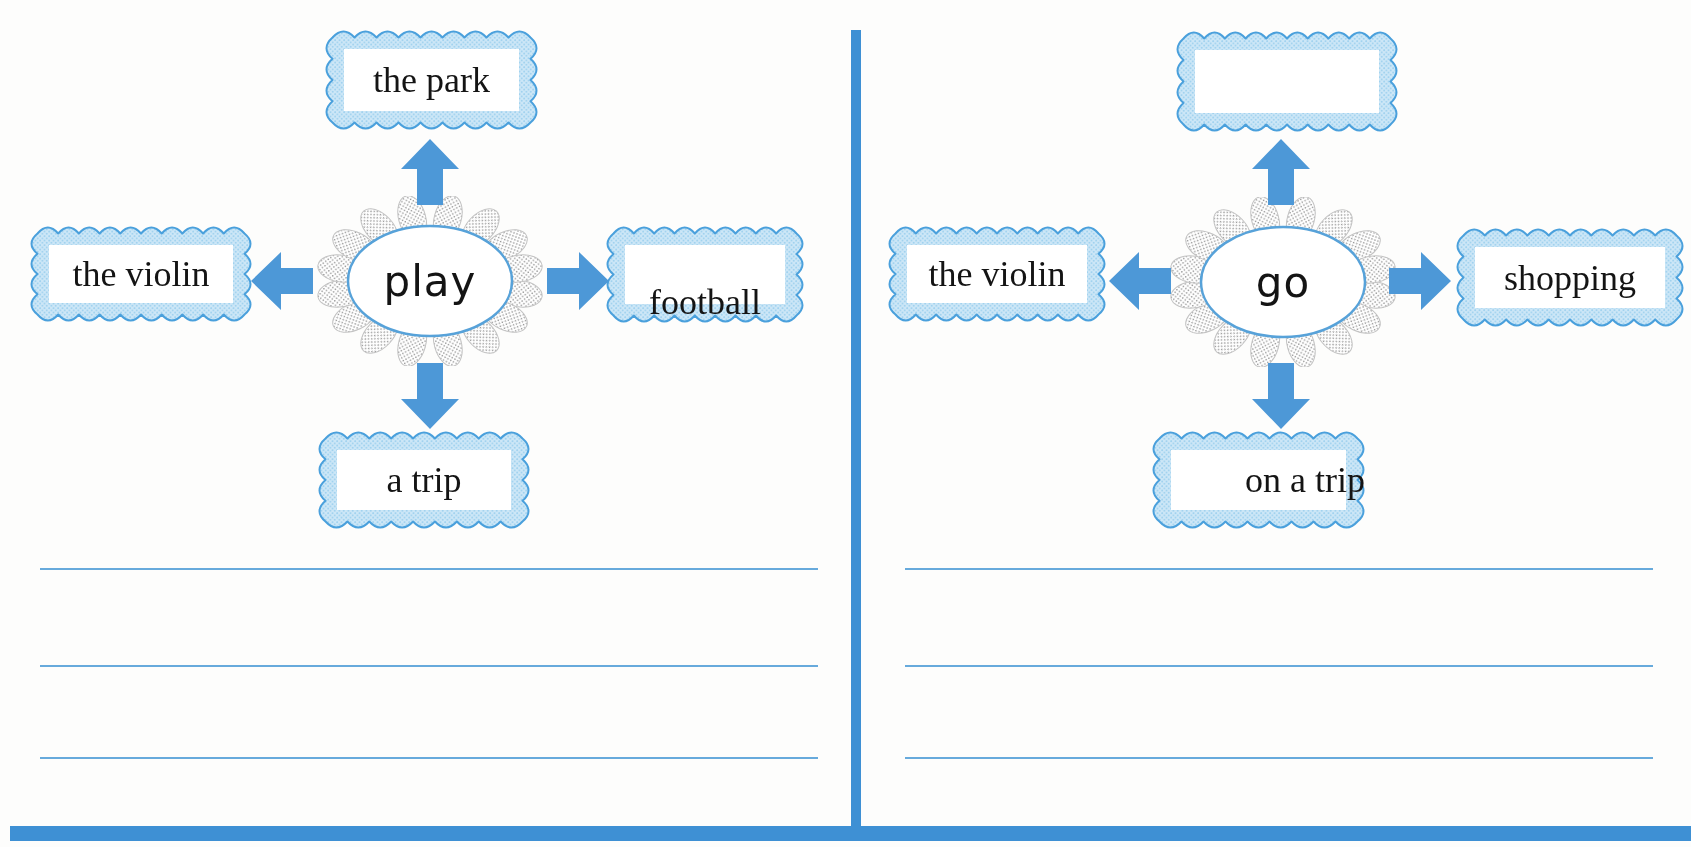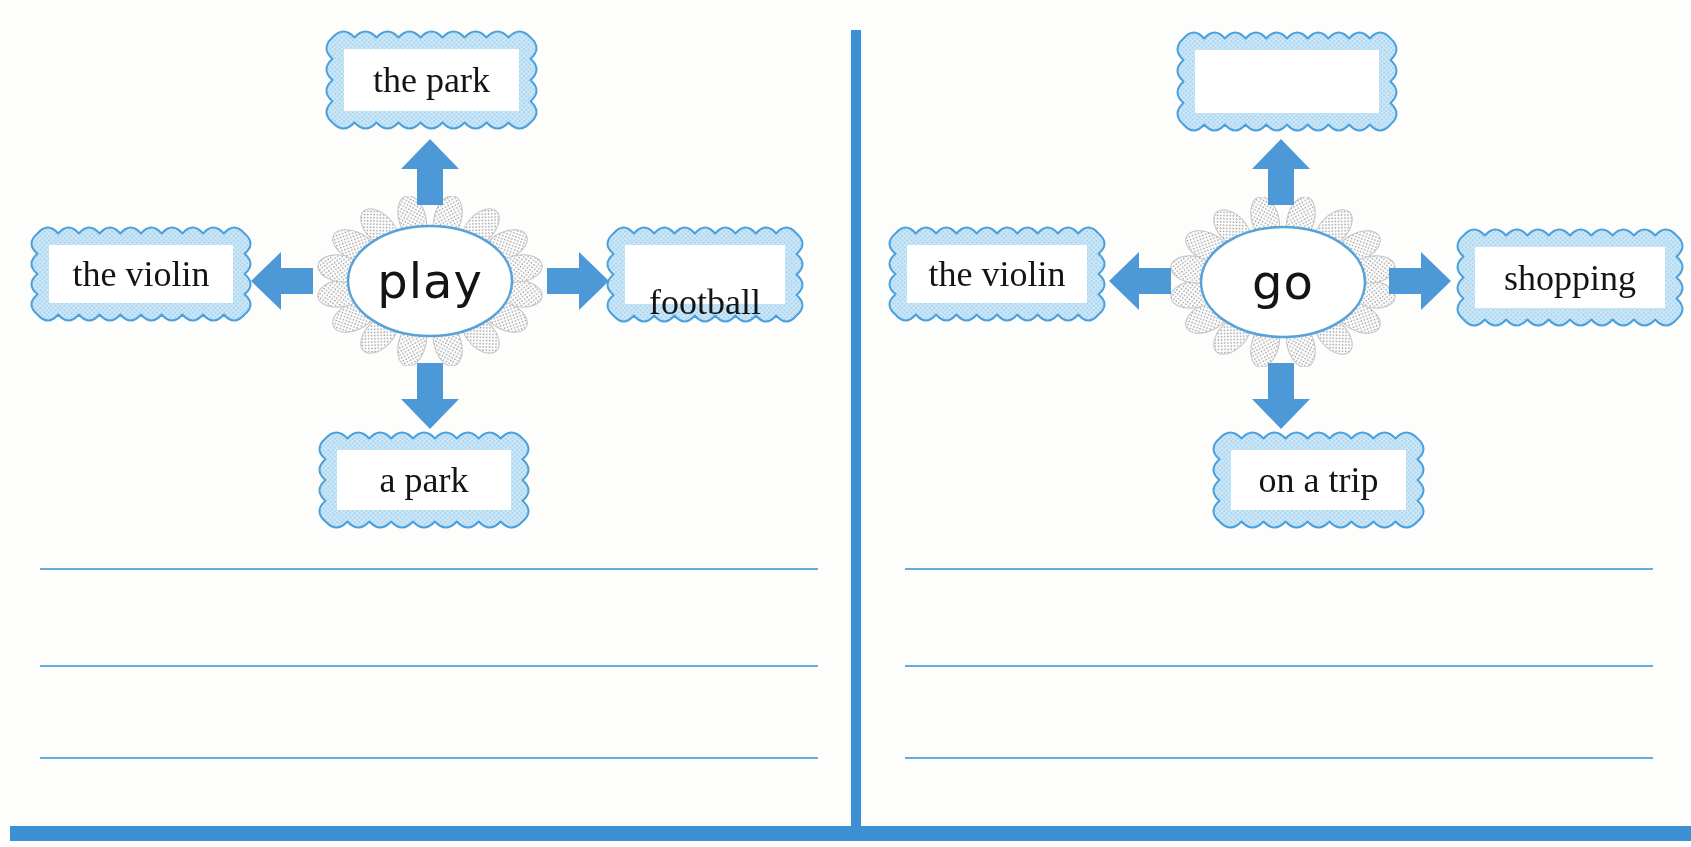--- a/index.html
+++ b/index.html
@@ -25,21 +25,21 @@
     font-family:"Liberation Serif", serif;
     font-size:36px; color:var(--c-text,#141414); white-space:nowrap;
   }
   .flower {
     position:absolute; display:flex; align-items:center; justify-content:center;
   }
   .flower svg { position:absolute; left:0; top:0; }
   .center-word {
     position:relative; z-index:2;
     font-family:"DejaVu Sans", sans-serif;
-    font-size:48px; color:#141414; letter-spacing:1px; white-space:nowrap;
+    font-size:42px; color:#141414; letter-spacing:1px; white-space:nowrap;
   }
   .arrow { position:absolute; }
   .arrow svg { display:block; }
   .rule-line {
     position:absolute; height:2px;
     background:var(--c-rule,#4c9bd6); opacity:.85;
   }
 </style>
 </head>
 <body>
@@ -68,21 +68,21 @@
         <rect x="19" y="19" width="160" height="59" fill="#ffffff"></rect>
       </svg>
     <span class="box-label">football</span>
   </div>
 
   <div class="label-box" style="left:318px; top:431px; width:212px; height:98px;">
       <svg width="212" height="98" viewBox="0 0 212 98">
         <path d="M 7.5 7.5 q 10.944444444444445 -12 21.88888888888889 0 q 10.944444444444445 -12 21.88888888888889 0 q 10.944444444444445 -12 21.88888888888889 0 q 10.944444444444445 -12 21.88888888888889 0 q 10.944444444444445 -12 21.88888888888889 0 q 10.944444444444445 -12 21.88888888888889 0 q 10.944444444444445 -12 21.88888888888889 0 q 10.944444444444445 -12 21.88888888888889 0 q 10.944444444444445 -12 21.88888888888889 0 q 12 10.375 0 20.75 q 12 10.375 0 20.75 q 12 10.375 0 20.75 q 12 10.375 0 20.75 q -10.944444444444445 12 -21.88888888888889 0 q -10.944444444444445 12 -21.88888888888889 0 q -10.944444444444445 12 -21.88888888888889 0 q -10.944444444444445 12 -21.88888888888889 0 q -10.944444444444445 12 -21.88888888888889 0 q -10.944444444444445 12 -21.88888888888889 0 q -10.944444444444445 12 -21.88888888888889 0 q -10.944444444444445 12 -21.88888888888889 0 q -10.944444444444445 12 -21.88888888888889 0 q -12 -10.375 0 -20.75 q -12 -10.375 0 -20.75 q -12 -10.375 0 -20.75 q -12 -10.375 0 -20.75 Z" fill="url(#dotsBlue)" stroke="#4aa0dc" stroke-width="2" stroke-linejoin="round"></path>
         <rect x="19" y="19" width="174" height="60" fill="#ffffff"></rect>
       </svg>
-    <span class="box-label">a park</span>
+    <span class="box-label">a trip</span>
   </div>
 
   <div class="flower" style="left:315px; top:196px; width:230px; height:170px;">
       <svg width="230" height="170" viewBox="0 0 230 170">
         <ellipse cx="204.3" cy="97.5" rx="23" ry="13.5" transform="rotate(8.0 204.3 97.5)" fill="url(#dotsGray)" stroke="#c3c3c3" stroke-width="1"></ellipse>
         <ellipse cx="190.7" cy="120.6" rx="23" ry="13.5" transform="rotate(25.2 190.7 120.6)" fill="url(#dotsGray)" stroke="#c3c3c3" stroke-width="1"></ellipse>
         <ellipse cx="165.6" cy="138.2" rx="23" ry="13.5" transform="rotate(46.5 165.6 138.2)" fill="url(#dotsGray)" stroke="#c3c3c3" stroke-width="1"></ellipse>
         <ellipse cx="132.8" cy="147.8" rx="23" ry="13.5" transform="rotate(74.2 132.8 147.8)" fill="url(#dotsGray)" stroke="#c3c3c3" stroke-width="1"></ellipse>
         <ellipse cx="97.2" cy="147.8" rx="23" ry="13.5" transform="rotate(105.8 97.2 147.8)" fill="url(#dotsGray)" stroke="#c3c3c3" stroke-width="1"></ellipse>
         <ellipse cx="64.4" cy="138.2" rx="23" ry="13.5" transform="rotate(133.5 64.4 138.2)" fill="url(#dotsGray)" stroke="#c3c3c3" stroke-width="1"></ellipse>
@@ -142,21 +142,21 @@
   </div>
 
   <div class="label-box" style="left:1456px; top:228px; width:228px; height:99px;text-align:center;">
       <svg width="228" height="99" viewBox="0 0 228 99">
         <path d="M 7.5 7.5 q 10.65 -12 21.3 0 q 10.65 -12 21.3 0 q 10.65 -12 21.3 0 q 10.65 -12 21.3 0 q 10.65 -12 21.3 0 q 10.65 -12 21.3 0 q 10.65 -12 21.3 0 q 10.65 -12 21.3 0 q 10.65 -12 21.3 0 q 10.65 -12 21.3 0 q 12 10.5 0 21 q 12 10.5 0 21 q 12 10.5 0 21 q 12 10.5 0 21 q -10.65 12 -21.3 0 q -10.65 12 -21.3 0 q -10.65 12 -21.3 0 q -10.65 12 -21.3 0 q -10.65 12 -21.3 0 q -10.65 12 -21.3 0 q -10.65 12 -21.3 0 q -10.65 12 -21.3 0 q -10.65 12 -21.3 0 q -10.65 12 -21.3 0 q -12 -10.5 0 -21 q -12 -10.5 0 -21 q -12 -10.5 0 -21 q -12 -10.5 0 -21 Z" fill="url(#dotsBlue)" stroke="#4aa0dc" stroke-width="2" stroke-linejoin="round"></path>
         <rect x="19" y="19" width="190" height="61" fill="#ffffff"></rect>
       </svg>
     <span class="box-label">shopping</span>
   </div>
 
-  <div class="label-box" style="left:1212px; top:431px; width:213px; height:98px;">
+  <div class="label-box" style="left:1152px; top:431px; width:213px; height:98px;justify-content:flex-end;">
       <svg width="213" height="98" viewBox="0 0 213 98">
         <path d="M 7.5 7.5 q 11 -12 22 0 q 11 -12 22 0 q 11 -12 22 0 q 11 -12 22 0 q 11 -12 22 0 q 11 -12 22 0 q 11 -12 22 0 q 11 -12 22 0 q 11 -12 22 0 q 12 10.375 0 20.75 q 12 10.375 0 20.75 q 12 10.375 0 20.75 q 12 10.375 0 20.75 q -11 12 -22 0 q -11 12 -22 0 q -11 12 -22 0 q -11 12 -22 0 q -11 12 -22 0 q -11 12 -22 0 q -11 12 -22 0 q -11 12 -22 0 q -11 12 -22 0 q -12 -10.375 0 -20.75 q -12 -10.375 0 -20.75 q -12 -10.375 0 -20.75 q -12 -10.375 0 -20.75 Z" fill="url(#dotsBlue)" stroke="#4aa0dc" stroke-width="2" stroke-linejoin="round"></path>
         <rect x="19" y="19" width="175" height="60" fill="#ffffff"></rect>
       </svg>
     <span class="box-label">on a trip</span>
   </div>
 
   <div class="flower" style="left:1168px; top:197px; width:230px; height:170px;">
       <svg width="230" height="170" viewBox="0 0 230 170">
         <ellipse cx="204.3" cy="97.5" rx="23" ry="13.5" transform="rotate(8.0 204.3 97.5)" fill="url(#dotsGray)" stroke="#c3c3c3" stroke-width="1"></ellipse>

